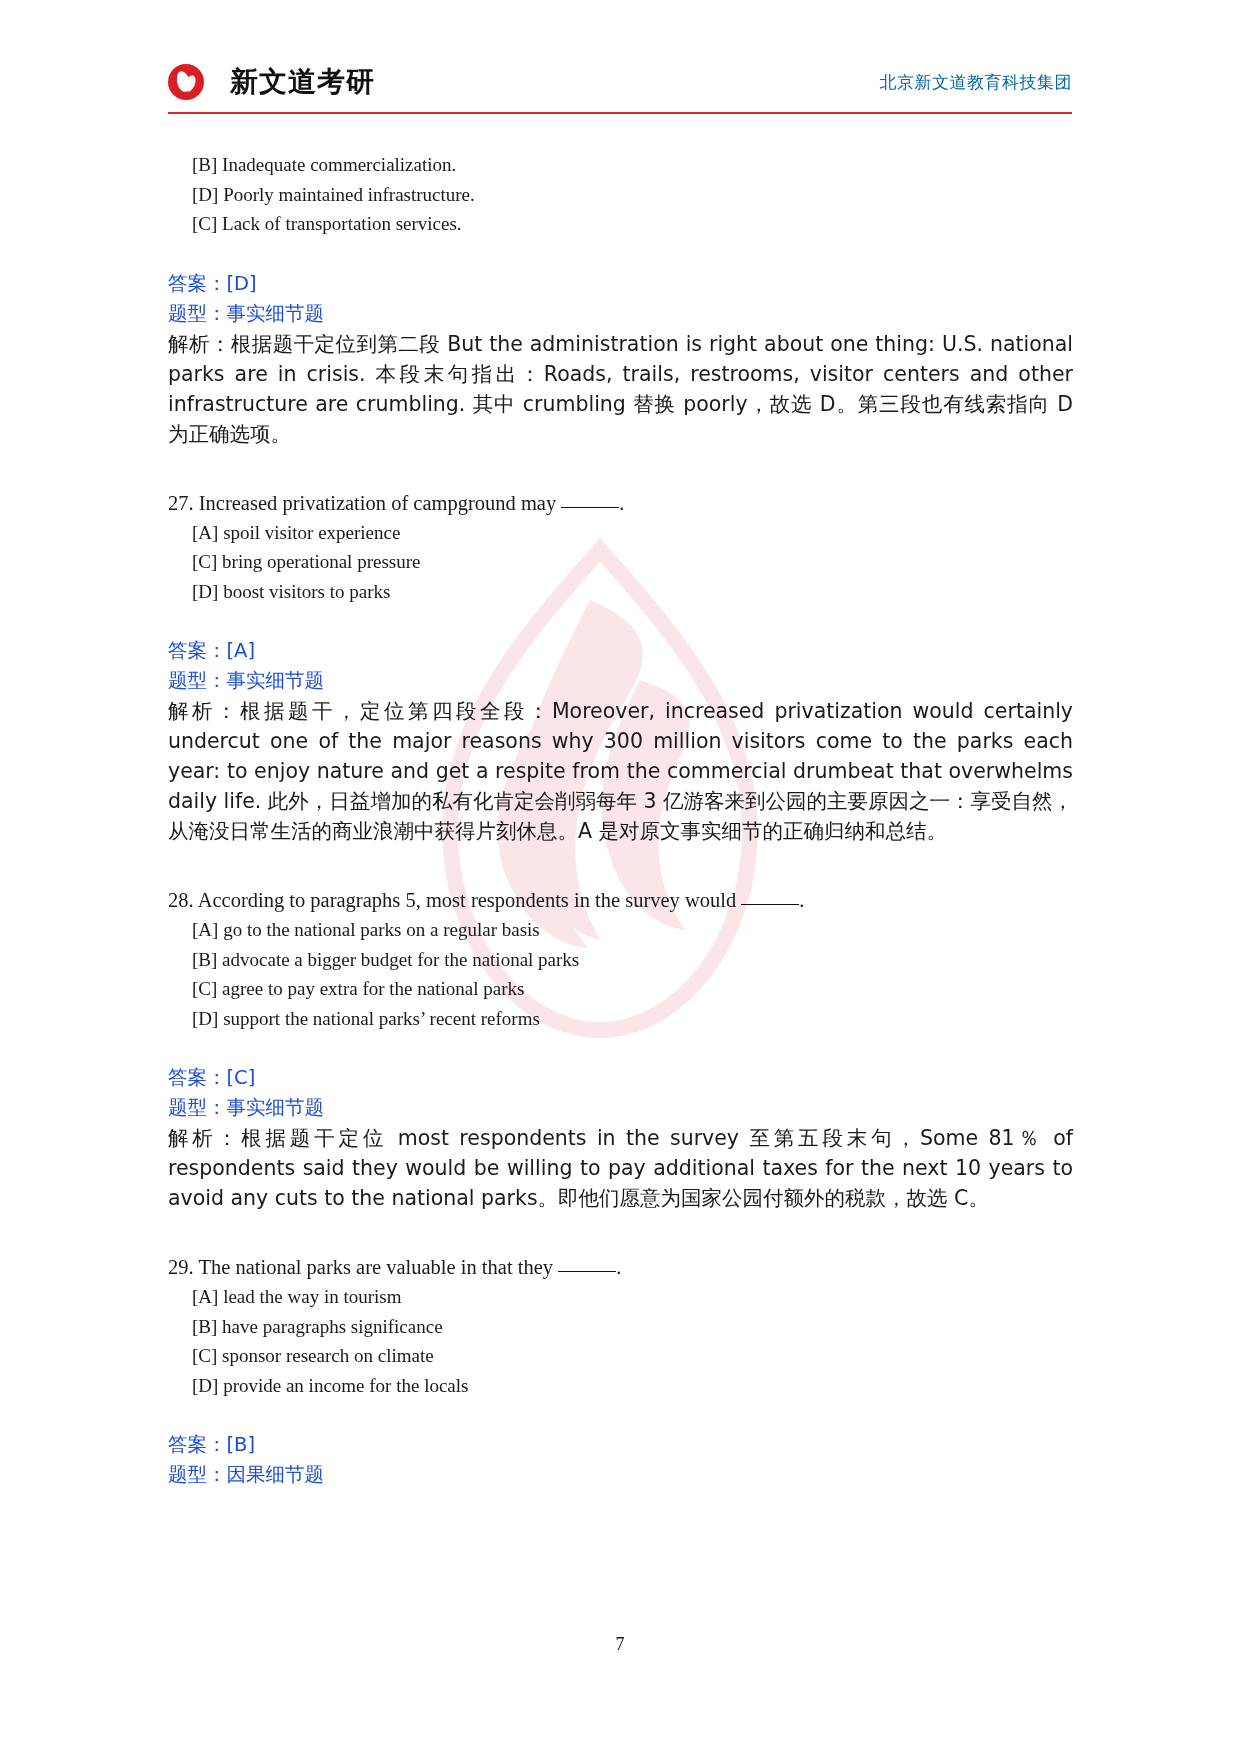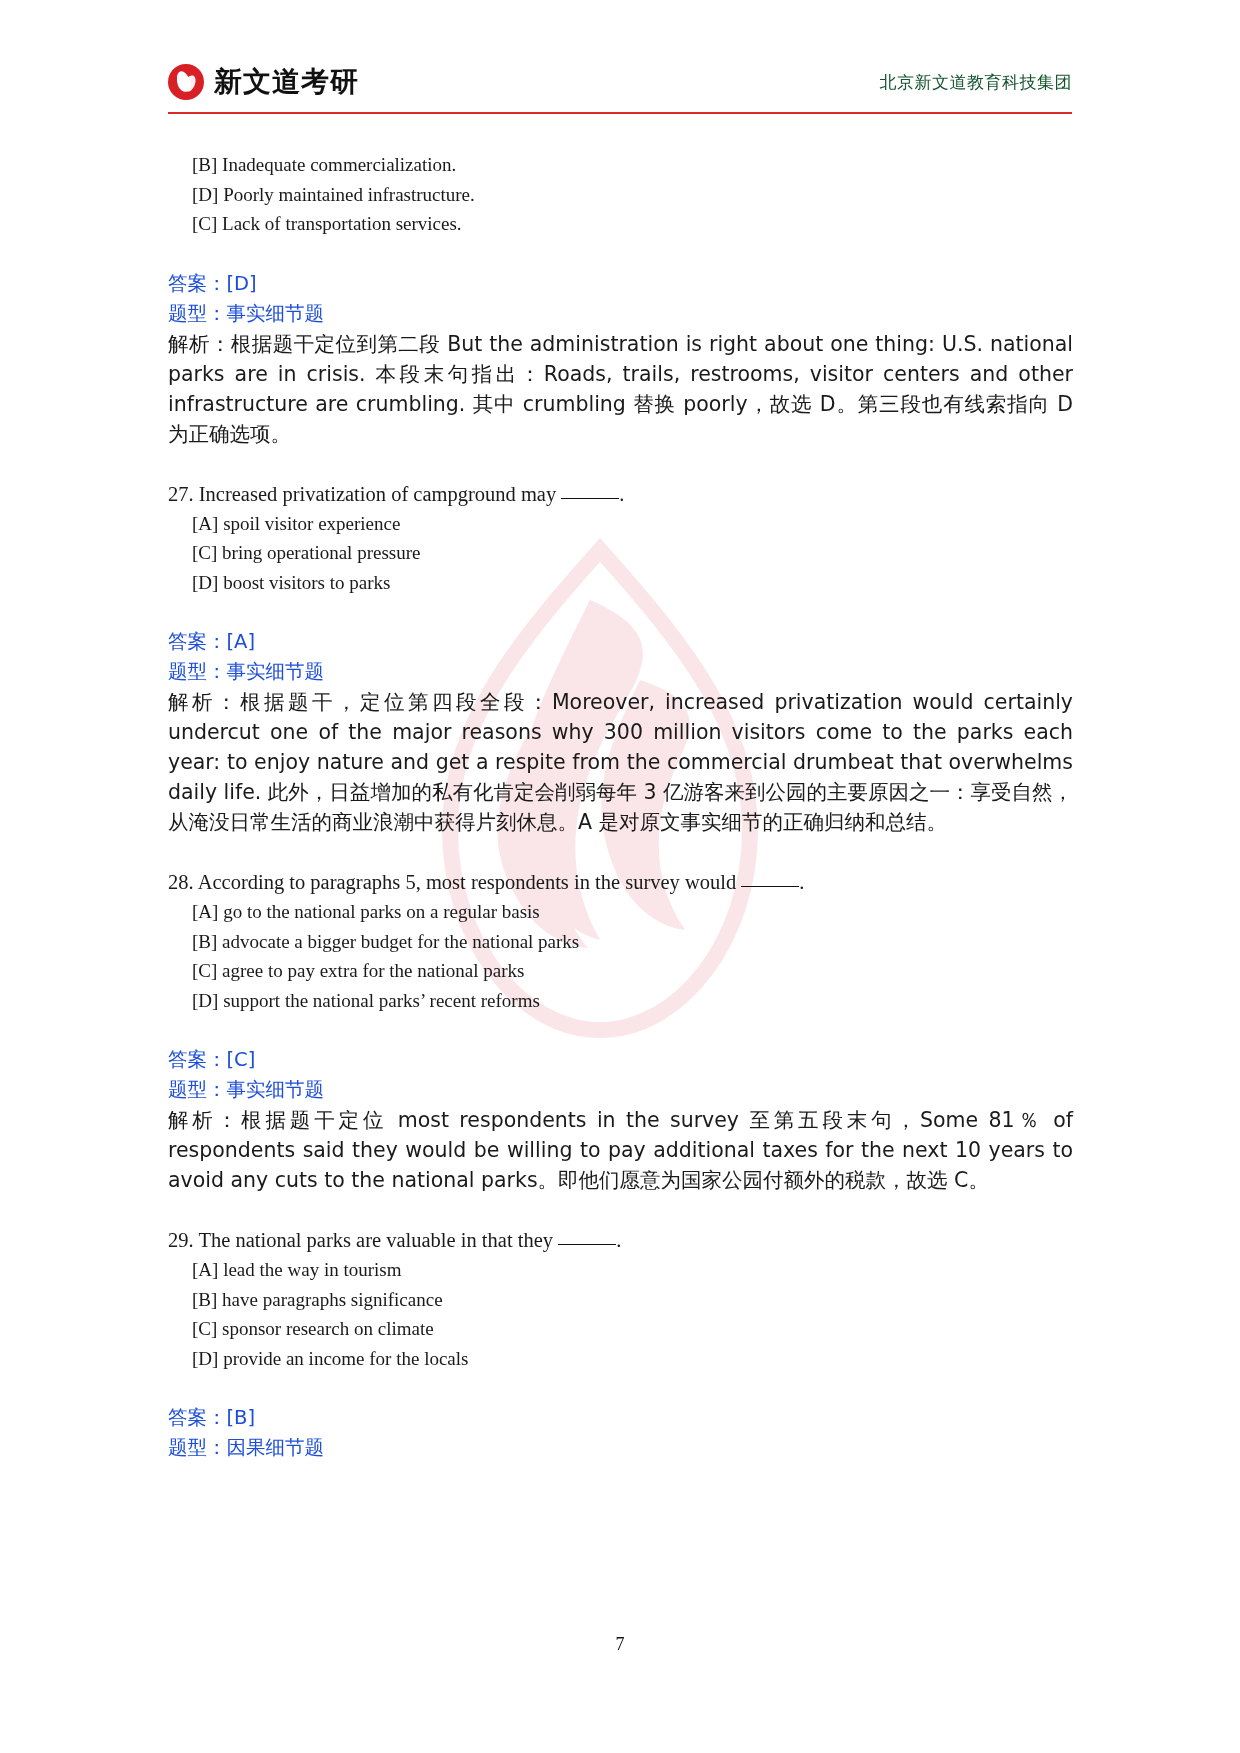--- a/index.html
+++ b/index.html
@@ -28,21 +28,21 @@
     height: 62px;
     display: flex;
     align-items: center;
     justify-content: space-between;
     border-bottom: 2px solid #d92b2b;
     box-sizing: border-box;
   }
   .brand {
     display: flex;
     align-items: center;
-    gap: 10px;
+    gap: 26px;
   }
   .brand-mark {
     width: 36px;
     height: 36px;
     border-radius: 50%;
     background: #d81f26;
     position: relative;
     flex: none;
   }
   .brand-mark::before {
@@ -71,21 +71,21 @@
   .brand-text {
     font-family: "DejaVu Sans", "Liberation Sans", sans-serif;
     font-size: 28px;
     font-weight: bold;
     letter-spacing: 1px;
     color: #111;
   }
   .org-name {
     font-family: "DejaVu Sans", "Liberation Sans", sans-serif;
     font-size: 17px;
-    color: #14532d;
+    color: #0369a1;
     letter-spacing: .5px;
   }
 
   
   .watermark {
     position: absolute;
     left: 390px;
     top: 530px;
     width: 420px;
     height: 520px;
@@ -107,21 +107,21 @@
     color: #1d4ed8;
   }
   .opt {
     padding-left: 24px;
     font-size: 19px;
     line-height: 29.5px;
   }
   .qline {
     font-size: 20.5px;
     line-height: 30px;
-    margin-top: 0;
+    margin-top: 9px;
   }
   .block { margin-bottom: 0; }
   .gap-lg { height: 30px; }
 
   .cn {
     font-family: "DejaVu Sans", "Liberation Sans", sans-serif;
     font-size: 19.5px;
   }
   .just {
     text-align: justify;

